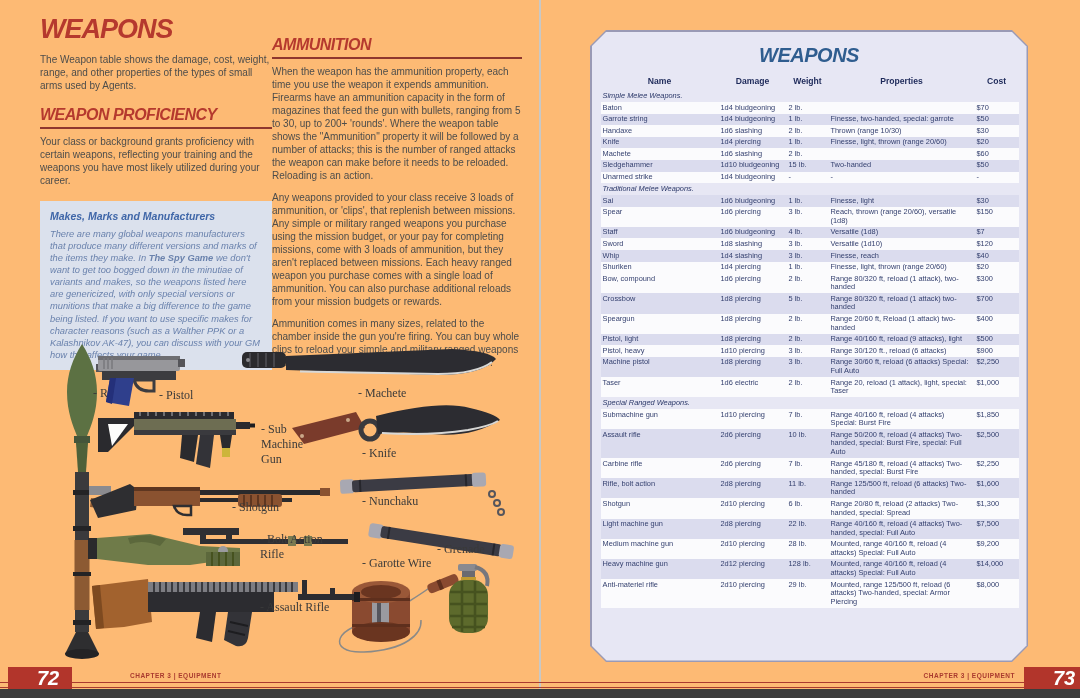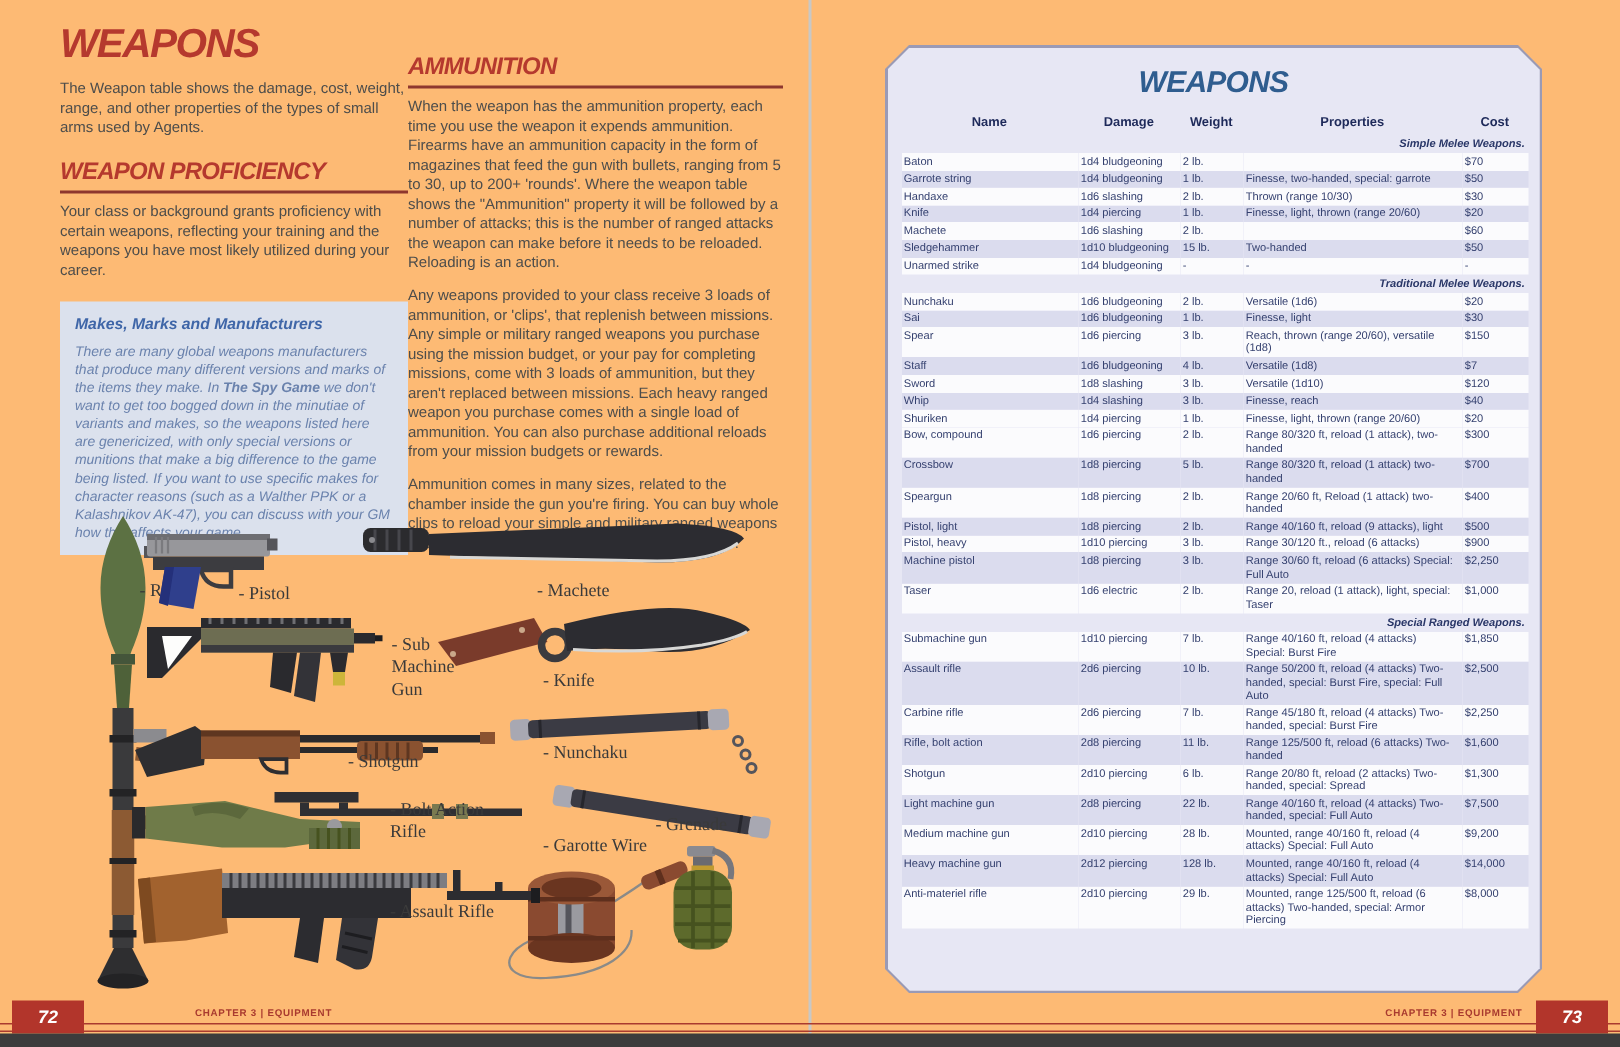--- a/index.html
+++ b/index.html
@@ -4,22 +4,22 @@
 <style>
   html,body{margin:0;padding:0;background:#ffffff;}
   .book{position:relative;width:1080px;height:698px;background:#fdba74;overflow:hidden;
         font-family:"Liberation Sans",sans-serif;}
   
   .spine{position:absolute;left:539px;top:0;width:2px;height:689px;background:#c8c8c6;}
   .bottom-strip{position:absolute;left:0;bottom:0;width:1080px;height:9px;background:#3c3c3c;}
   .footer-rule{position:absolute;left:0;width:1080px;height:1px;background:#a93a2f;}
   .rule1{top:682px;} .rule2{top:687px;}
   .pagenum-box{position:absolute;top:667px;width:48px;height:22px;background:#b2352b;
-               color:#ffffff;font-style:italic;font-weight:bold;font-size:12px;
-               display:flex;align-items:center;justify-content:center;}
+               color:#ffffff;font-style:italic;font-weight:bold;font-size:20px;
+               display:flex;align-items:center;justify-content:center;padding-left:16px;}
   .pagenum-left{left:8px;} .pagenum-right{left:1024px;}
   .chapter-label{position:absolute;top:672px;font-size:6.5px;font-weight:bold;color:#a93a2f;
                  letter-spacing:.5px;}
   .chapter-left{left:130px;} .chapter-right{left:860px;width:155px;text-align:right;}
   
   .col1{position:absolute;left:40px;top:14px;width:232px;}
   .col2{position:absolute;left:272px;top:14px;width:250px;}
   h1.red{color:#b5392e;font-style:italic;font-weight:bold;font-size:27px;margin:0 0 8px 0;
          letter-spacing:-1px;}
   h2.red{color:#b5392e;font-style:italic;font-weight:bold;font-size:16px;margin:14px 0 6px 0;
@@ -43,21 +43,21 @@
      clip-path:polygon(15px 0,calc(100% - 15px) 0,100% 15px,100% calc(100% - 15px),
      calc(100% - 15px) 100%,15px 100%,0 calc(100% - 15px),0 15px);}
   .tbl-title{position:absolute;left:0;top:12px;width:100%;text-align:center;color:#2f5d8f;
              font-style:italic;font-weight:bold;font-size:20px;letter-spacing:-.5px;}
   table.wt{position:absolute;left:9px;top:44px;width:418px;border-collapse:collapse;
            table-layout:fixed;font-size:7.4px;line-height:1.16;color:#333f6e;}
   table.wt td,table.wt th{padding:1.5px 2px;vertical-align:top;text-align:left;
                           overflow:hidden;}
   table.wt th{color:#1e2a5a;font-weight:bold;font-size:8.6px;text-align:center;
               padding-bottom:3px;}
-  tr.section-row td{font-weight:bold;font-style:italic;color:#2a3768;padding-top:2px;text-align:right;}
+  tr.section-row td{font-weight:normal;font-style:italic;color:#2a3768;padding-top:2px;}
   tr.r-odd{background:#fbfbfd;} tr.r-even{background:#dbdcee;}
   td.c2{text-align:right;padding-right:6px;}
 </style>
 </head>
 <body>
 
 <div class="book">
 
   <div class="col1">
     <h1 class="red">WEAPONS</h1>
@@ -308,27 +308,20 @@
             <tr class="r-odd">
               <td class="c0">Unarmed strike</td>
               <td class="c1">1d4 bludgeoning</td>
               <td class="c2">-</td>
               <td class="c3">-</td>
               <td class="c4">-</td>
             </tr>
             <tr class="section-row">
               <td colspan="5">Traditional Melee Weapons.</td>
             </tr>
-            <tr class="r-odd">
-              <td class="c0">Nunchaku</td>
-              <td class="c1">1d6 bludgeoning</td>
-              <td class="c2">2 lb.</td>
-              <td class="c3">Versatile (1d6)</td>
-              <td class="c4">$20</td>
-            </tr>
             <tr class="r-even">
               <td class="c0">Sai</td>
               <td class="c1">1d6 bludgeoning</td>
               <td class="c2">1 lb.</td>
               <td class="c3">Finesse, light</td>
               <td class="c4">$30</td>
             </tr>
             <tr class="r-odd">
               <td class="c0">Spear</td>
               <td class="c1">1d6 piercing</td>

